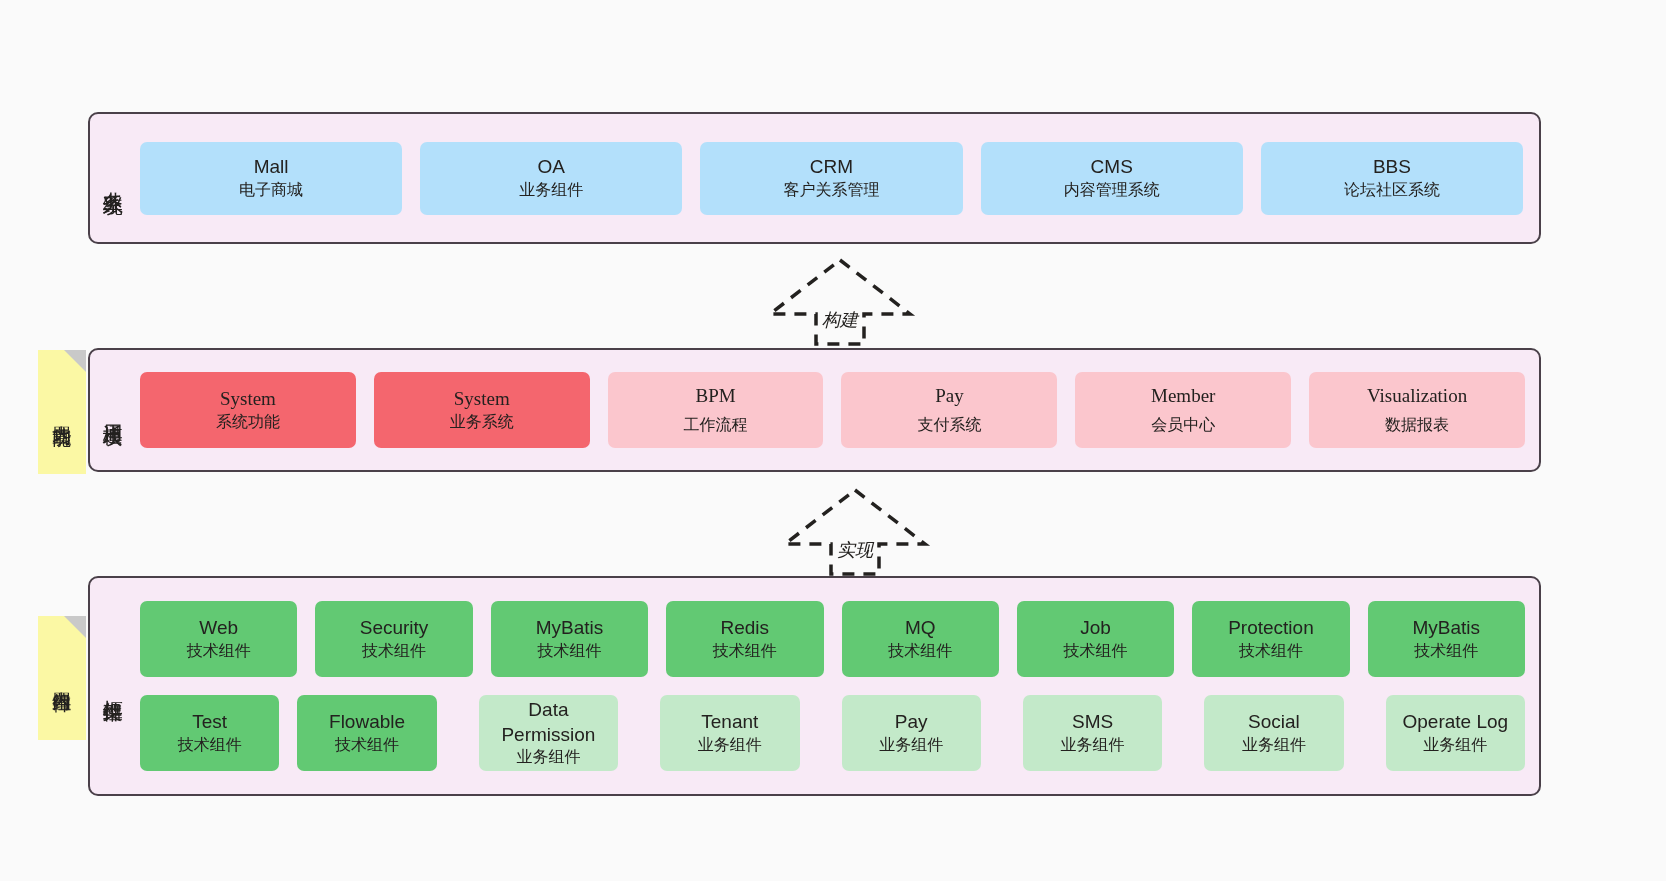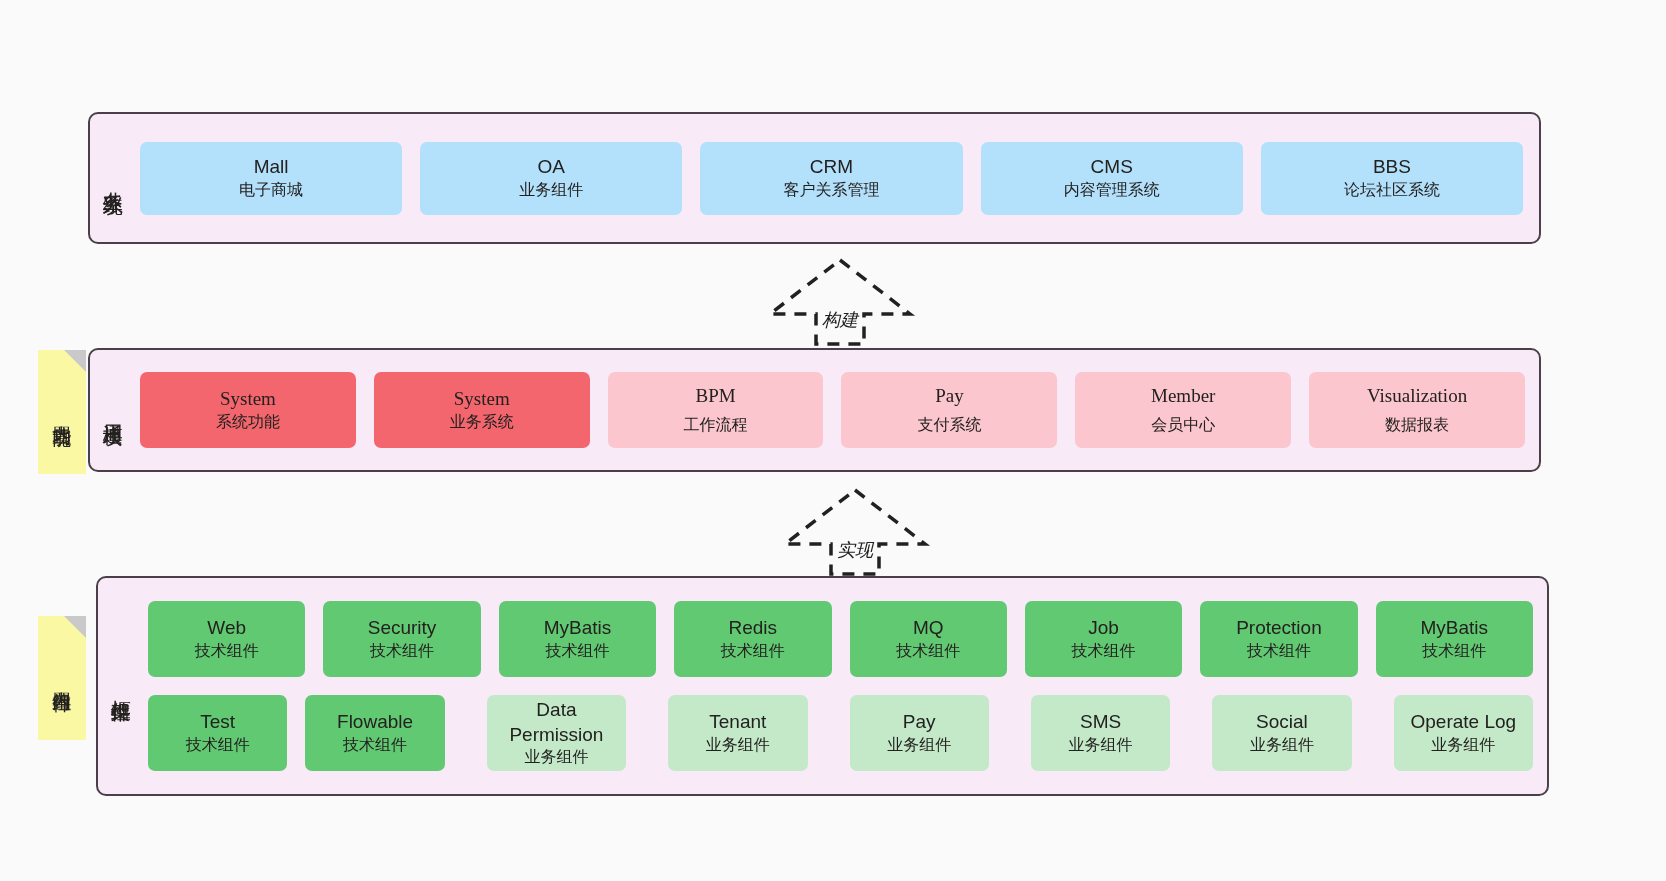--- a/index.html
+++ b/index.html
@@ -76,21 +76,21 @@
   .c-lightgreen  { background: #c3e9c9; margin-left: 24px; }
 
   
   #layer-business  { left: 88px;  top: 112px; width: 1453px; height: 132px; }
   #layer-business .layer-body { padding-right: 16px; }
   #layer-business .cell { height: 73px; }
 
   #layer-common    { left: 88px;  top: 348px; width: 1453px; height: 124px; }
   #layer-common .cell { height: 76px; font-family: Liberation Serif, serif; }
 
-  #layer-framework { left: 96px;  top: 576px; width: 1453px; height: 220px; }
+  #layer-framework { left: 88px;  top: 576px; width: 1453px; height: 220px; }
   #layer-framework .cell { height: 76px; }
   #layer-framework .layer-body { gap: 18px; }
 
   
   .note {
     position: absolute;
     width: 48px;
     background: #fbf8a4;
     font-size: 19px;
     color: #23211f;

